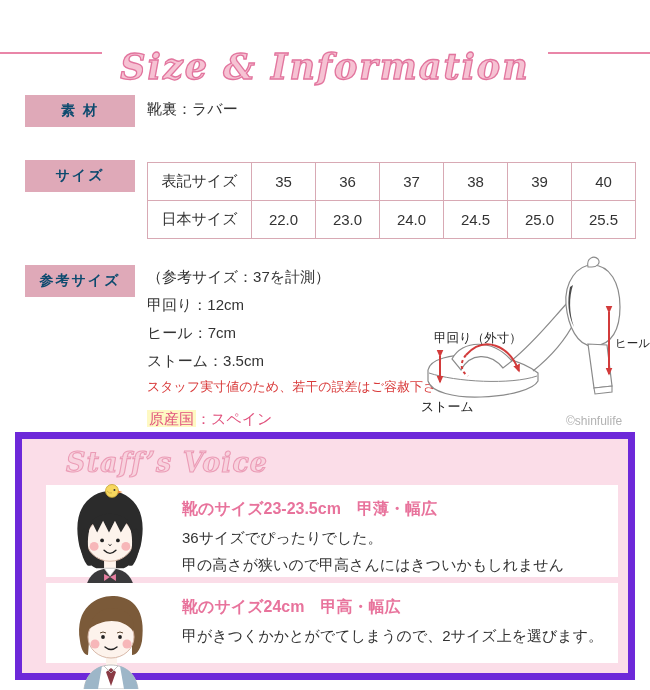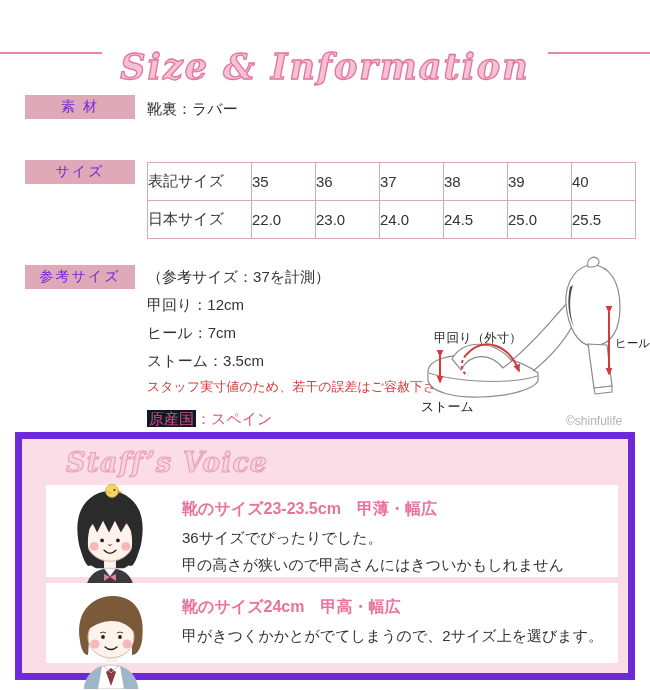--- a/index.html
+++ b/index.html
@@ -12,45 +12,45 @@
   .header-title {
     padding:0 18px; font-family:"DejaVu Serif","Liberation Serif",serif;
     font-style:italic; font-weight:bold; font-size:35px; letter-spacing:2px;
     color:#f6c2d3; -webkit-text-stroke:1.3px #e2759e;
     text-shadow:0 0 1px #e88fae;
     margin-top:28px;
   }
 
   
   .chip {
-    position:absolute; left:25px; width:110px; height:24px;
-    background:#dfa9b8; color:#6d28d9; font-weight:normal; font-size:14px;
+    position:absolute; left:25px; width:110px; height:32px;
+    background:#dfa9b8; color:#0c4a6e; font-weight:bold; font-size:14px;
     display:flex; align-items:center; justify-content:center; letter-spacing:2px;
   }
 
   
   .material-chip { top:95px; }
   .material-text { position:absolute; top:95px; left:147px; font-size:15px; color:#333; line-height:28px; }
 
   
   .size-chip { top:160px; }
   .size-table { position:absolute; top:162px; left:147px; border-collapse:collapse; }
   .size-table th, .size-table td {
-    border:1px solid #d8a9b4; font-size:15px; color:#333; text-align:left;
+    border:1px solid #d8a9b4; font-size:15px; color:#333; text-align:center;
     height:38px; font-weight:normal; background:#fff;margin-top:8px;
   }
   .size-table th { width:104px; }
   .size-table td { width:64px; }
 
   
   .ref-chip { top:265px; }
   .ref-text { position:absolute; top:263px; left:147px; font-size:15px; color:#333; line-height:28px; }
   .ref-disclaimer { color:#d93a3a; font-size:13px; line-height:24px; }
   .ref-origin { color:#e0507c; font-size:15px; margin-top:6px; }
-  .ref-origin .hl { background:#0f172a; padding:0 2px; }
+  .ref-origin .hl { background:#fef9c3; padding:0 2px; }
 
   
   .shoe { position:absolute; top:255px; left:416px; width:234px; height:176px; }
   .shoe svg { display:block; }
 
   
   .staff-box {
     position:absolute; top:432px; left:15px; width:620px; height:248px;
     background:#fbdde8; border:7px solid #6d28d9;
   }

